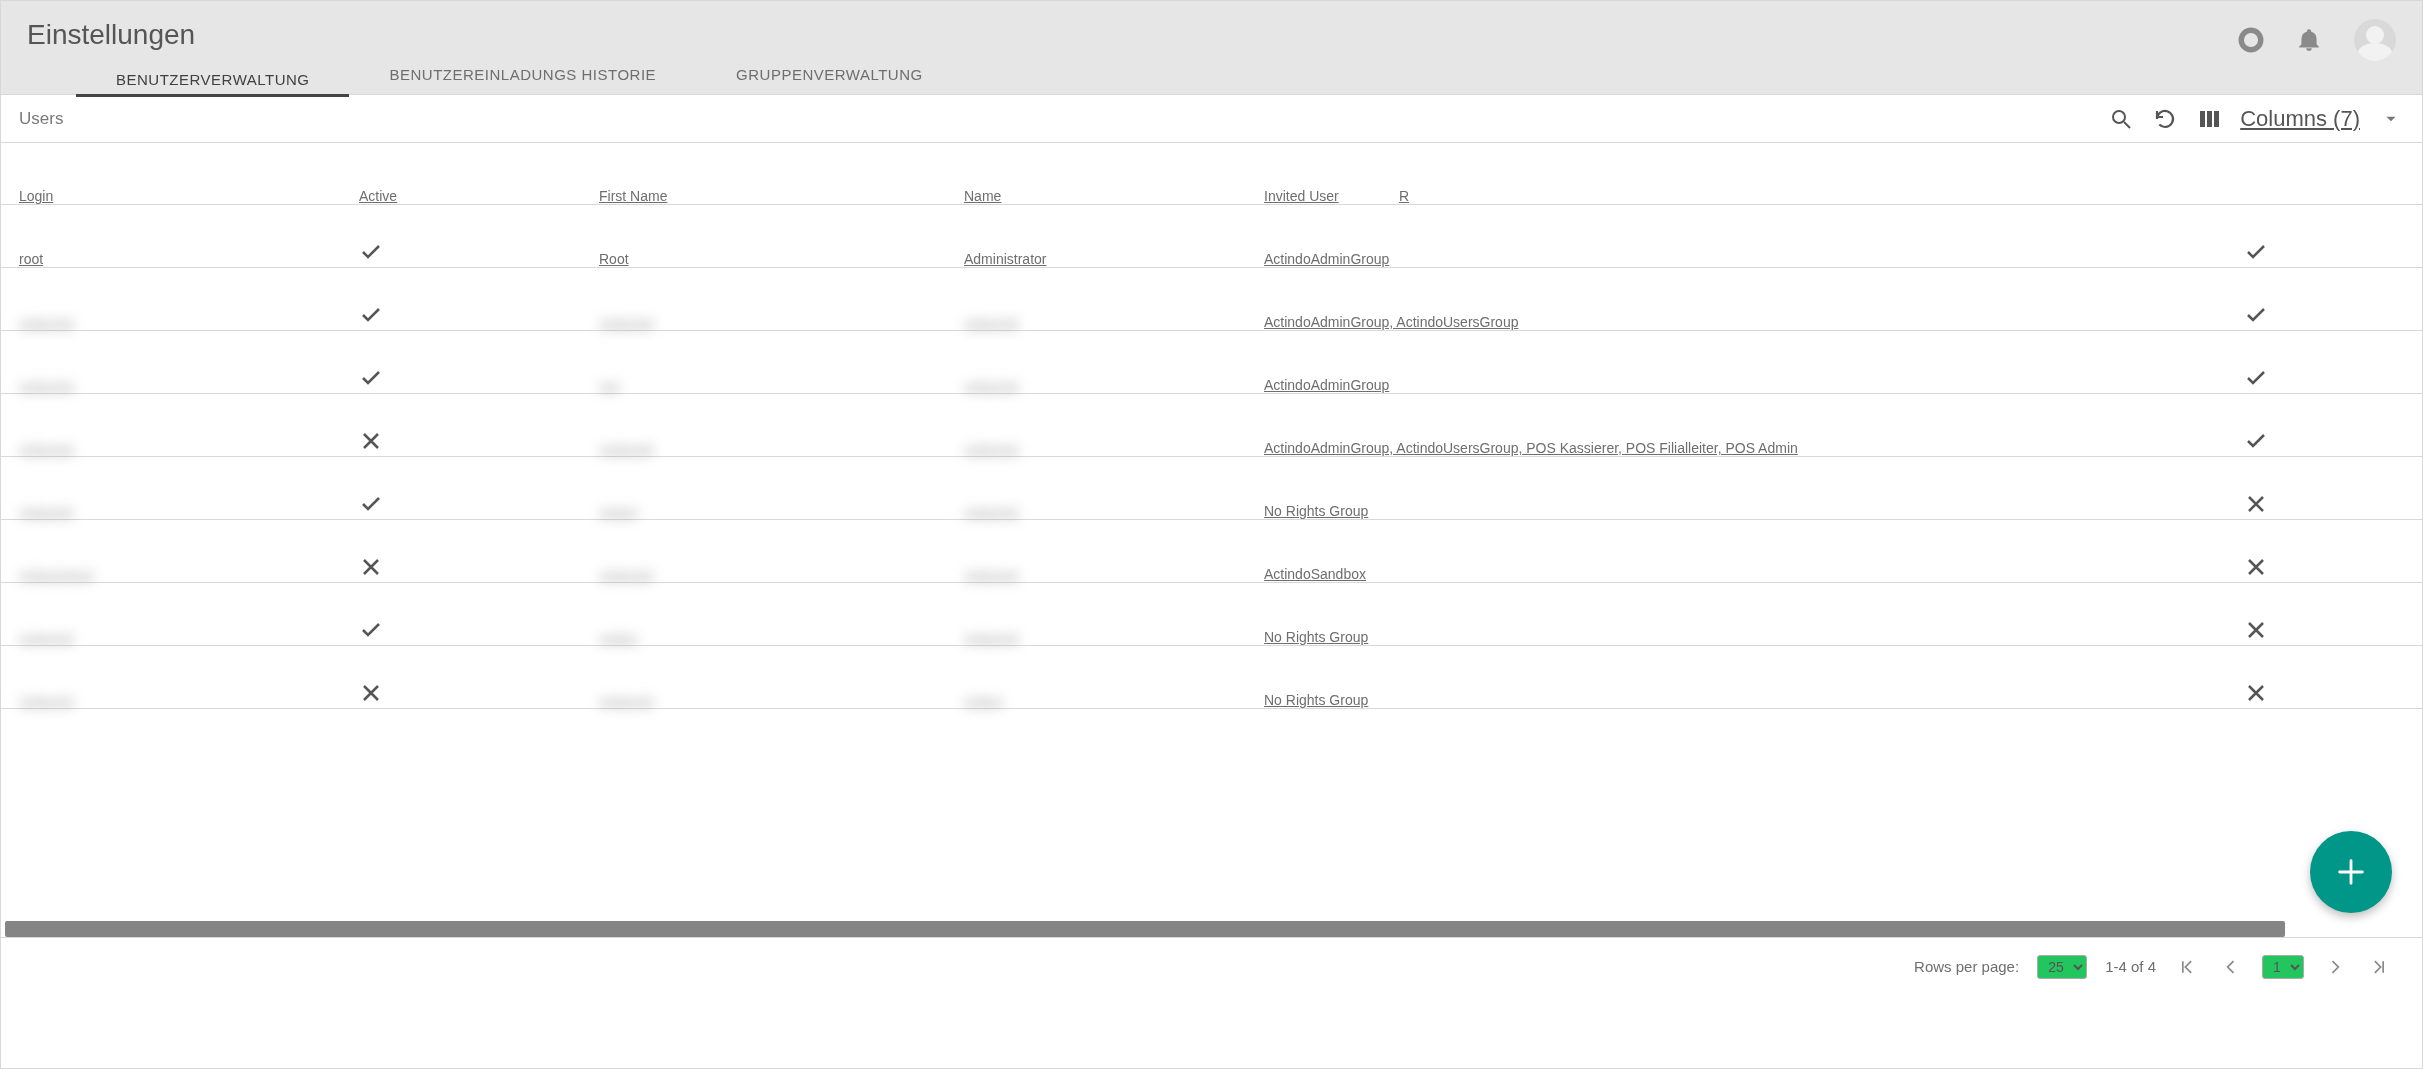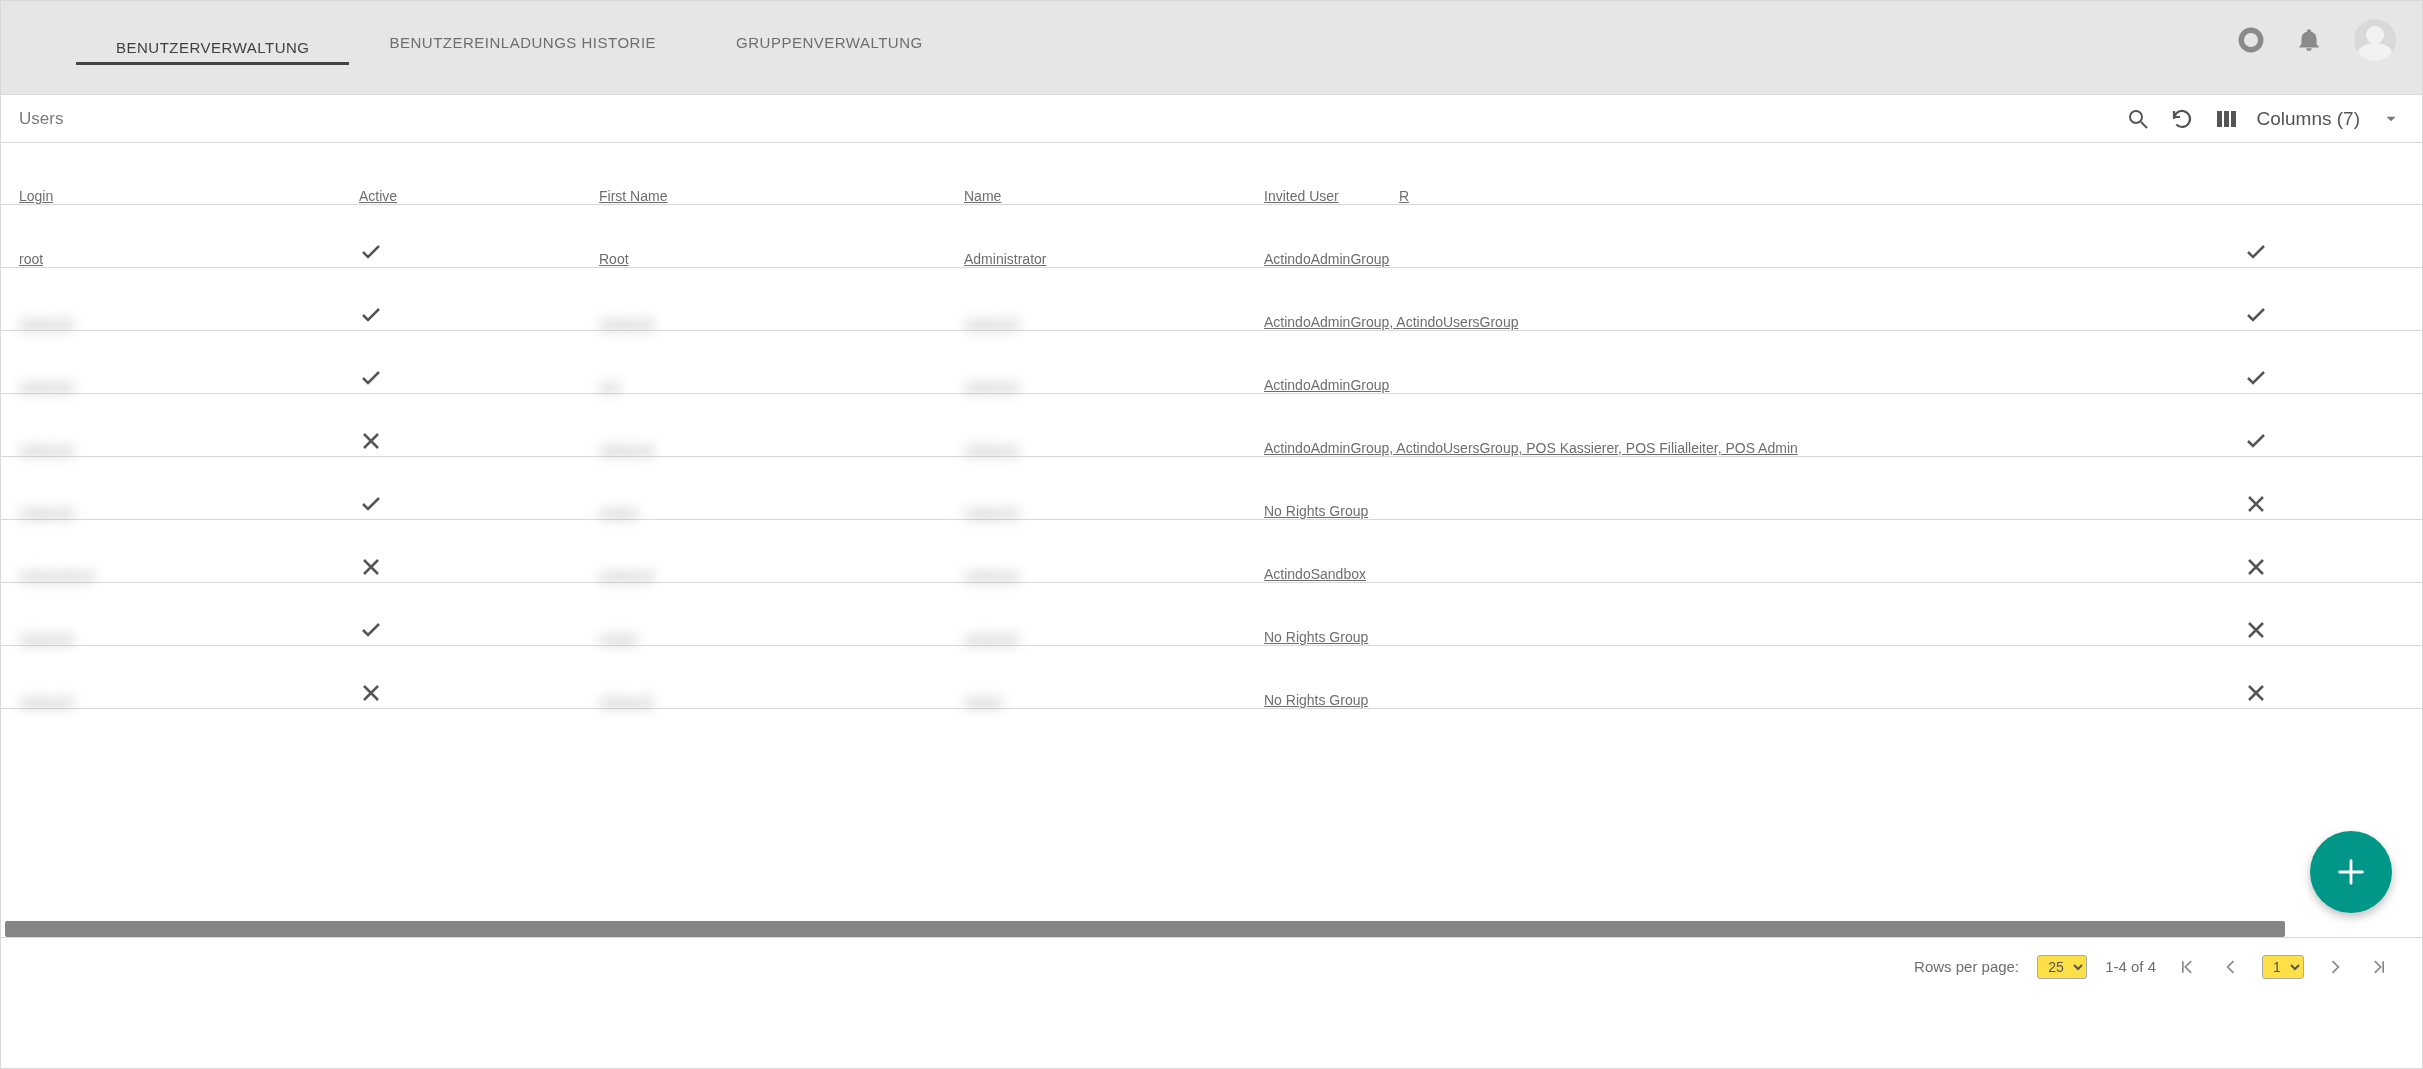--- a/index.html
+++ b/index.html
@@ -131,21 +131,21 @@
   .toolbar-left {
     font-size: 17px;
     color: #7a7a7a;
   }
   .toolbar-right {
     display:flex;
     align-items:center;
     gap: 18px;
   }
   .tool-icon { width:26px;height:26px; display:flex;align-items:center;justify-content:center; cursor:pointer;}
-  .cols-label { font-size:19px; color:#555; }
+  .cols-label { font-size:22px; color:#555;text-decoration:underline; }
 
   
   .table-wrap {
     flex: 1 1 auto;
     position: relative;
     overflow: hidden;
   }
   .grid-row {
     display:flex;
     padding: 0 18px;
@@ -218,39 +218,40 @@
     align-items:center;
     justify-content:flex-end;
     gap: 18px;
     padding: 4px 30px;
     font-size: 15px;
     color:#6e6e6e;
   }
   .pager-btn { width:26px;height:26px;display:flex;align-items:center;justify-content:center;cursor:pointer;}
   select {
     border:1px solid #aaa;
-    background:#fde047;
+    background:#22c55e;
     font-size:14px;
     color:#555;
     padding:2px 6px;
     border-radius:3px;
   }
 
 </style>
 </head>
 <body>
 
 <div class="window">
   <div class="top-pill">
     <svg width="22" height="14" viewBox="0 0 22 14">
         <path d="M2 3h18M2 7h18M2 11h18" stroke="#e6e6e6" stroke-width="2" stroke-linecap="round"></path>
       </svg>
   </div>
 
   <div class="header">
+    <div class="page-title">Einstellungen</div>
 
     <div class="header-icons">
       <span class="tool-icon">
         <svg width="26" height="26" viewBox="0 0 24 24">
             <circle cx="12" cy="12" r="9" fill="none" stroke="#8a8a8a" stroke-width="5"></circle>
           </svg>
       </span>
       <span class="tool-icon">
         <svg width="26" height="26" viewBox="0 0 24 24">
             <path fill="#8a8a8a" d="M12 22a2.5 2.5 0 0 0 2.5-2.5h-5A2.5 2.5 0 0 0 12 22zm7-6v-5a7 7 0 0 0-5-6.7V4a2 2 0 1 0-4 0v.3A7 7 0 0 0 5 11v5l-2 2v1h18v-1z"></path>

